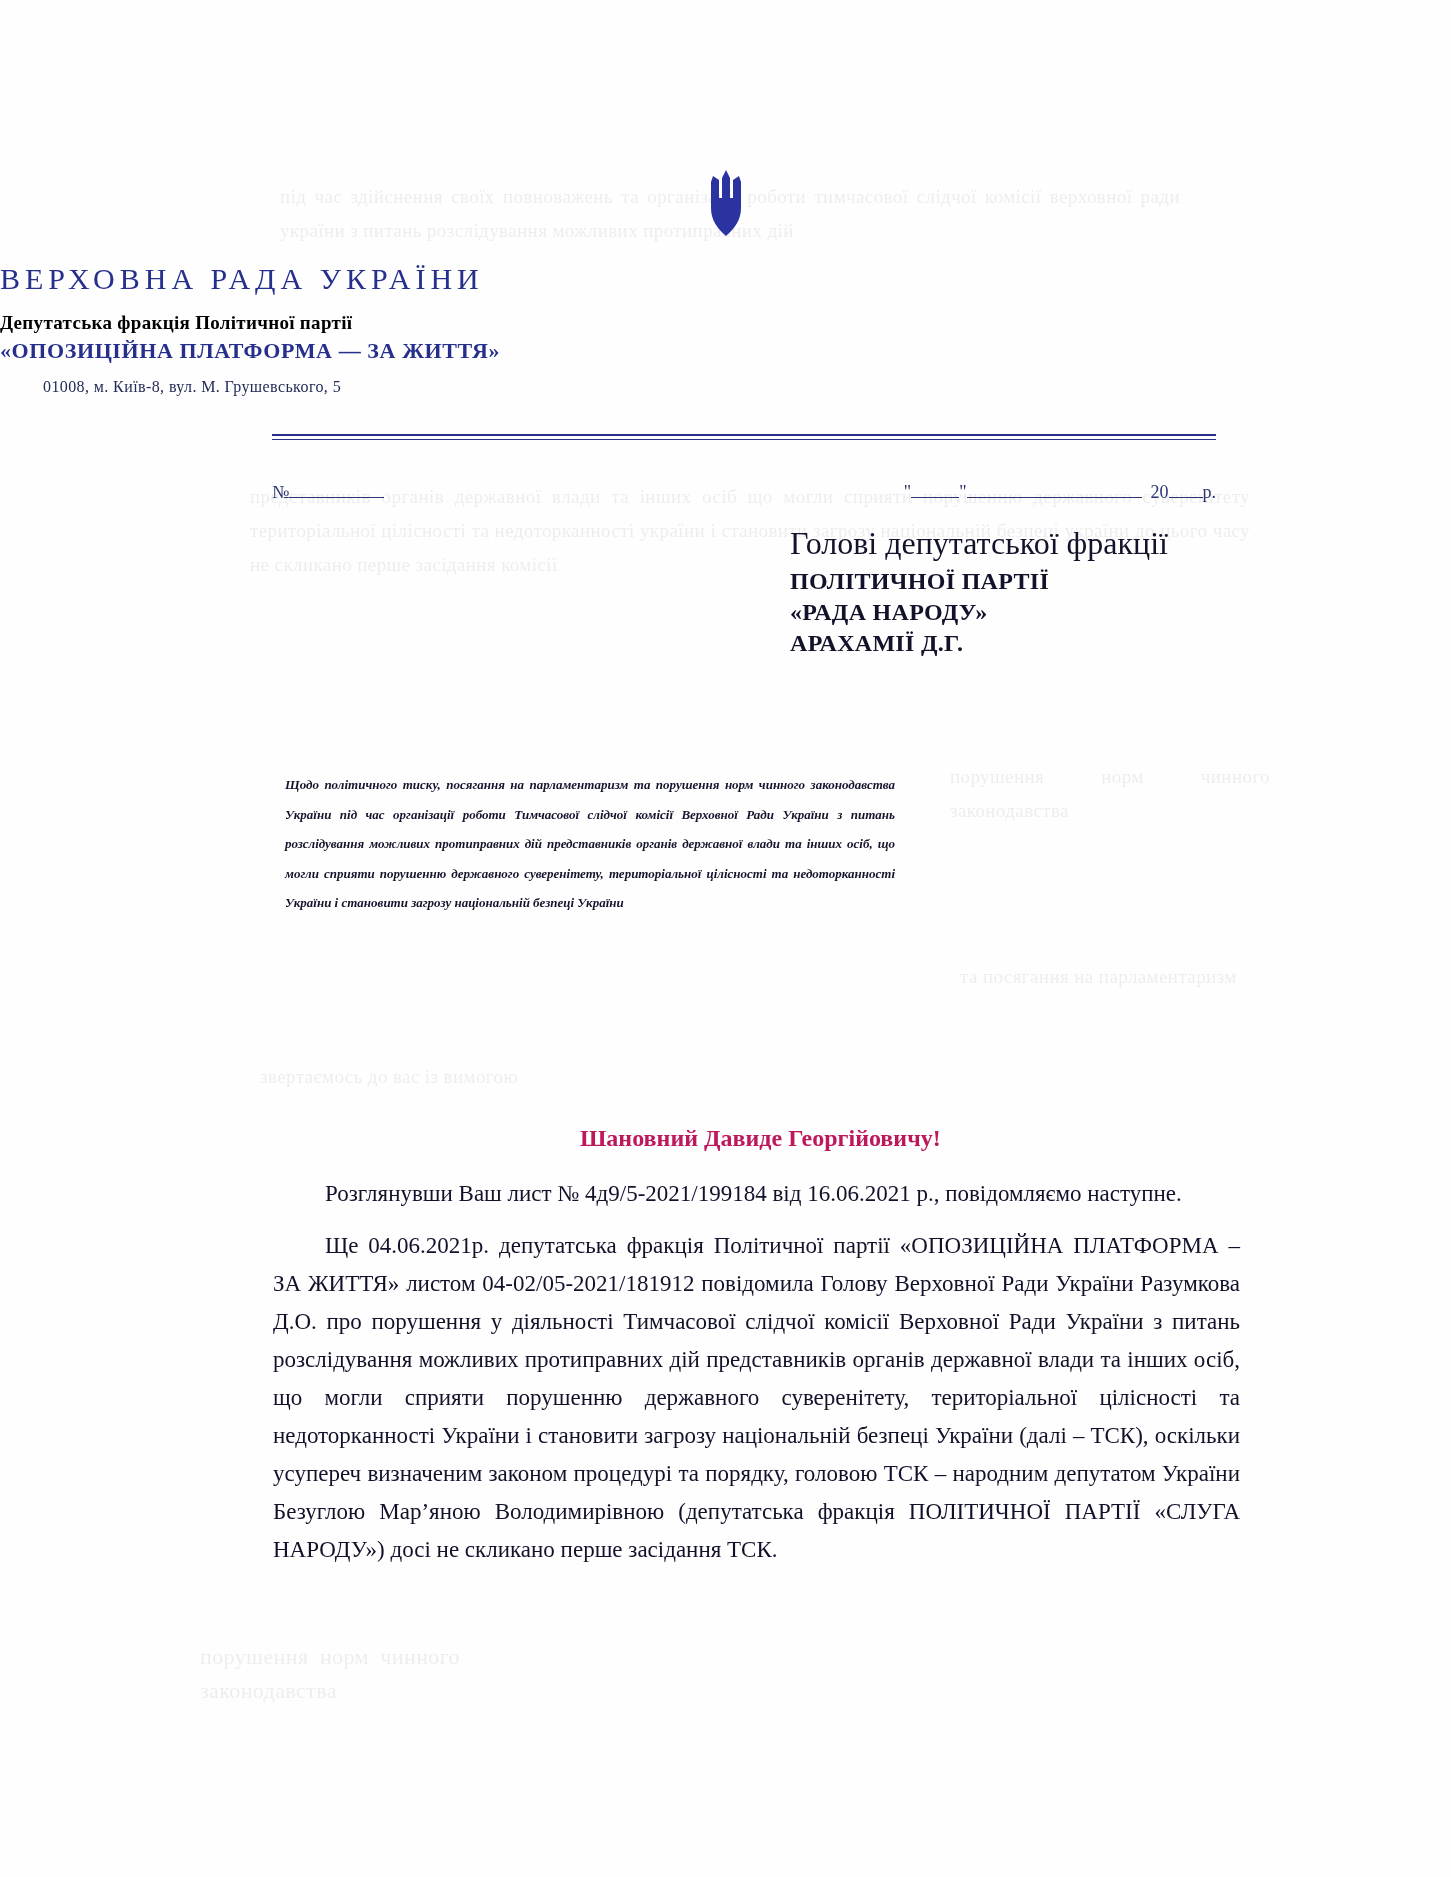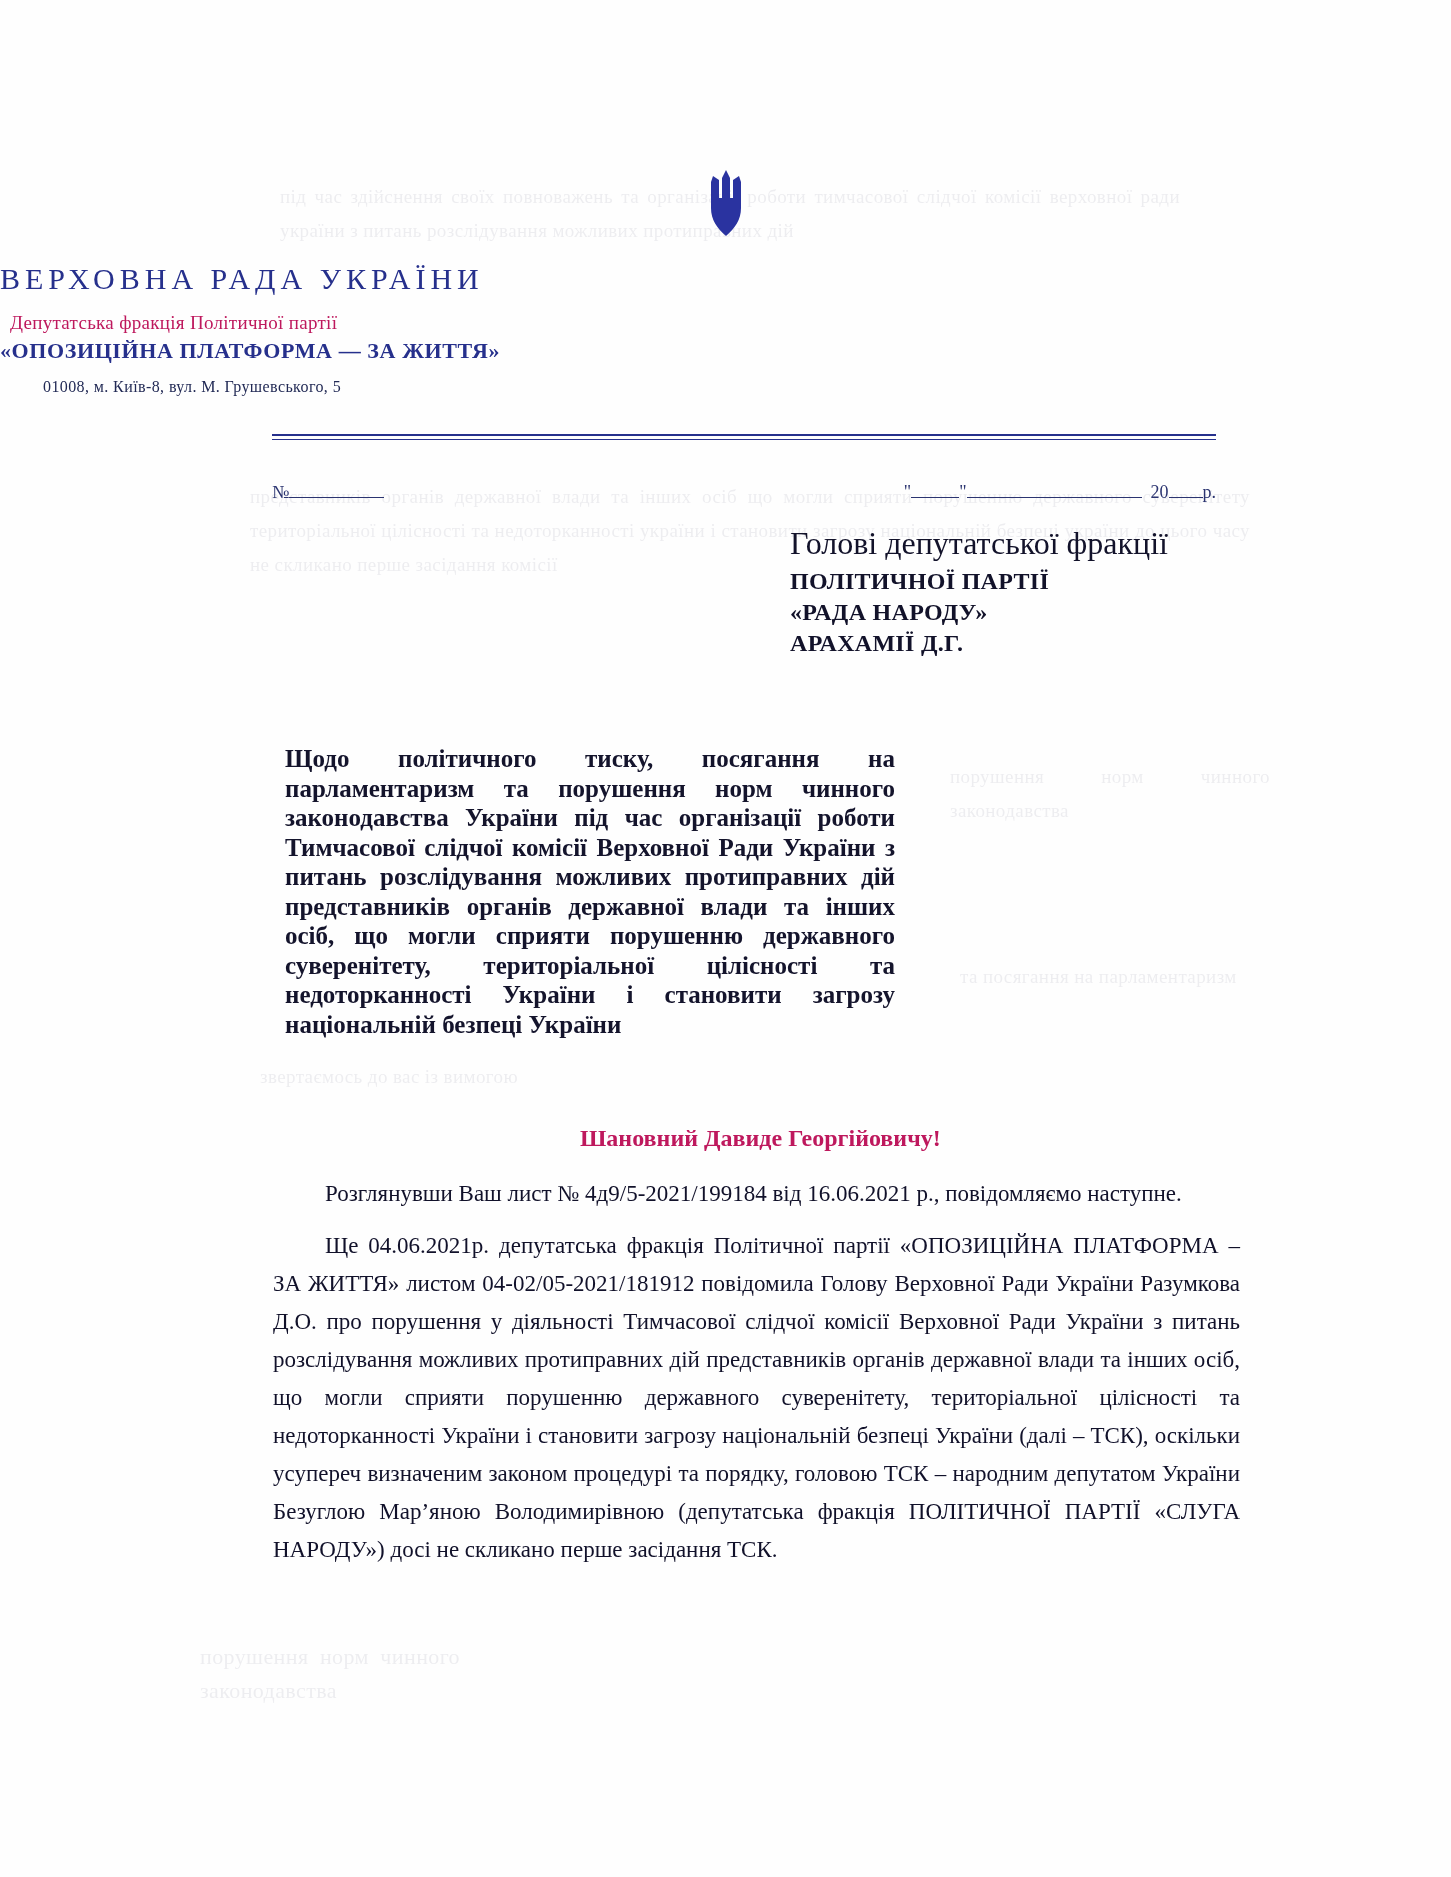--- a/index.html
+++ b/index.html
@@ -49,25 +49,24 @@
   .org-name {
     font-size: 30px;
     letter-spacing: 5px;
     color: #26308c;
     font-family: "Liberation Serif", serif;
     font-weight: 400;
     margin-bottom: 16px;
   }
   .faction-line {
     font-size: 19px;
-    color: #be185d;
-    font-weight: normal;
+    color: #000000;
+    font-weight: bold;
     letter-spacing: 0.3px;
     margin-bottom: 4px;
-    margin-left: 10px;
   }
   .party-line {
     font-size: 22px;
     color: #26308c;
     font-weight: bold;
     letter-spacing: 0.6px;
     margin-bottom: 14px;
   }
   .address-line {
     font-size: 16px;
@@ -144,24 +143,25 @@
   }
   .addressee .l1 { font-size: 32px; margin-bottom: 6px; }
   .addressee .l2 { font-size: 24px; font-weight: bold; letter-spacing: 0.3px; margin-bottom: 4px; font-family: Liberation Serif, serif; }
   .addressee .l3 { font-size: 24px; font-weight: bold; letter-spacing: 0.3px; margin-bottom: 4px; }
   .addressee .l4 { font-size: 24px; font-weight: bold; letter-spacing: 0.3px; }
 
   
   .subject {
     position: absolute;
     left: 285px;
-    top: 744px;
+    top: 770px;
     width: 610px;
-    font-weight: bold;
-    font-size: 25px;
+    font-style: italic;
+    font-weight: bold;
+    font-size: 13px;
     line-height: 29.5px;
     text-align: justify;
     color: #14142c;
   }
 
   
   .salutation {
     position: absolute;
     left: 580px;
     top: 1125px;

